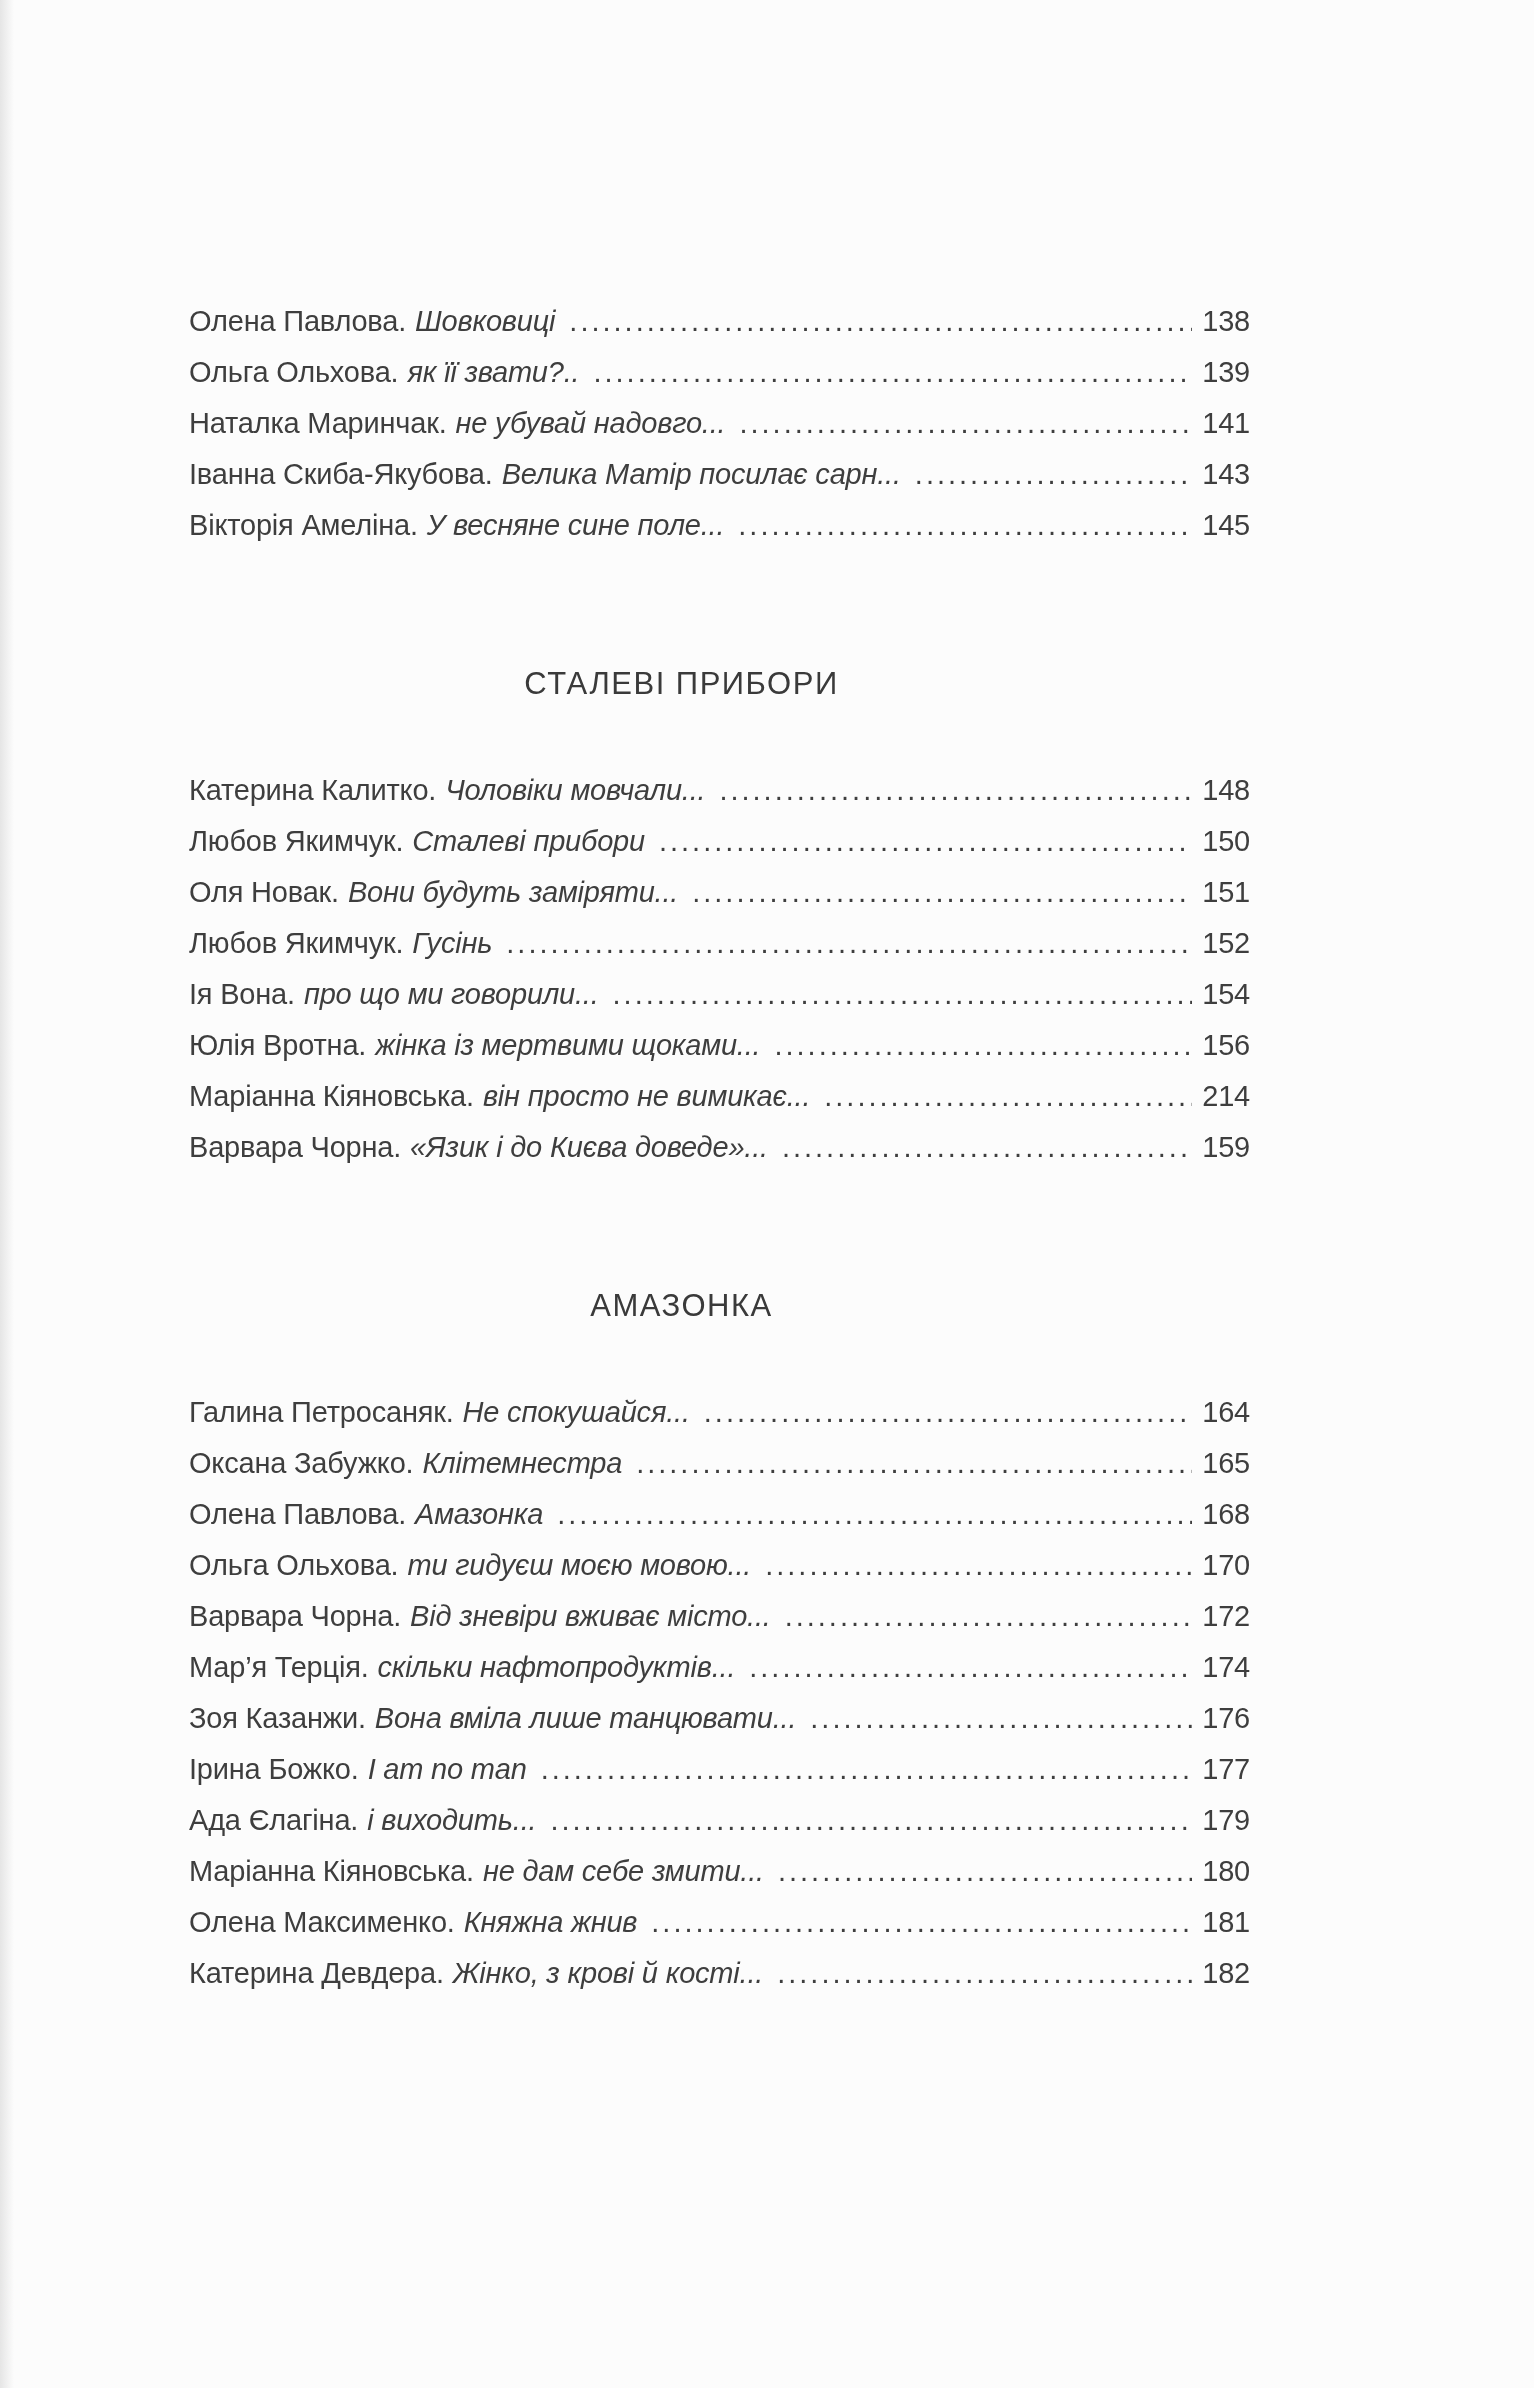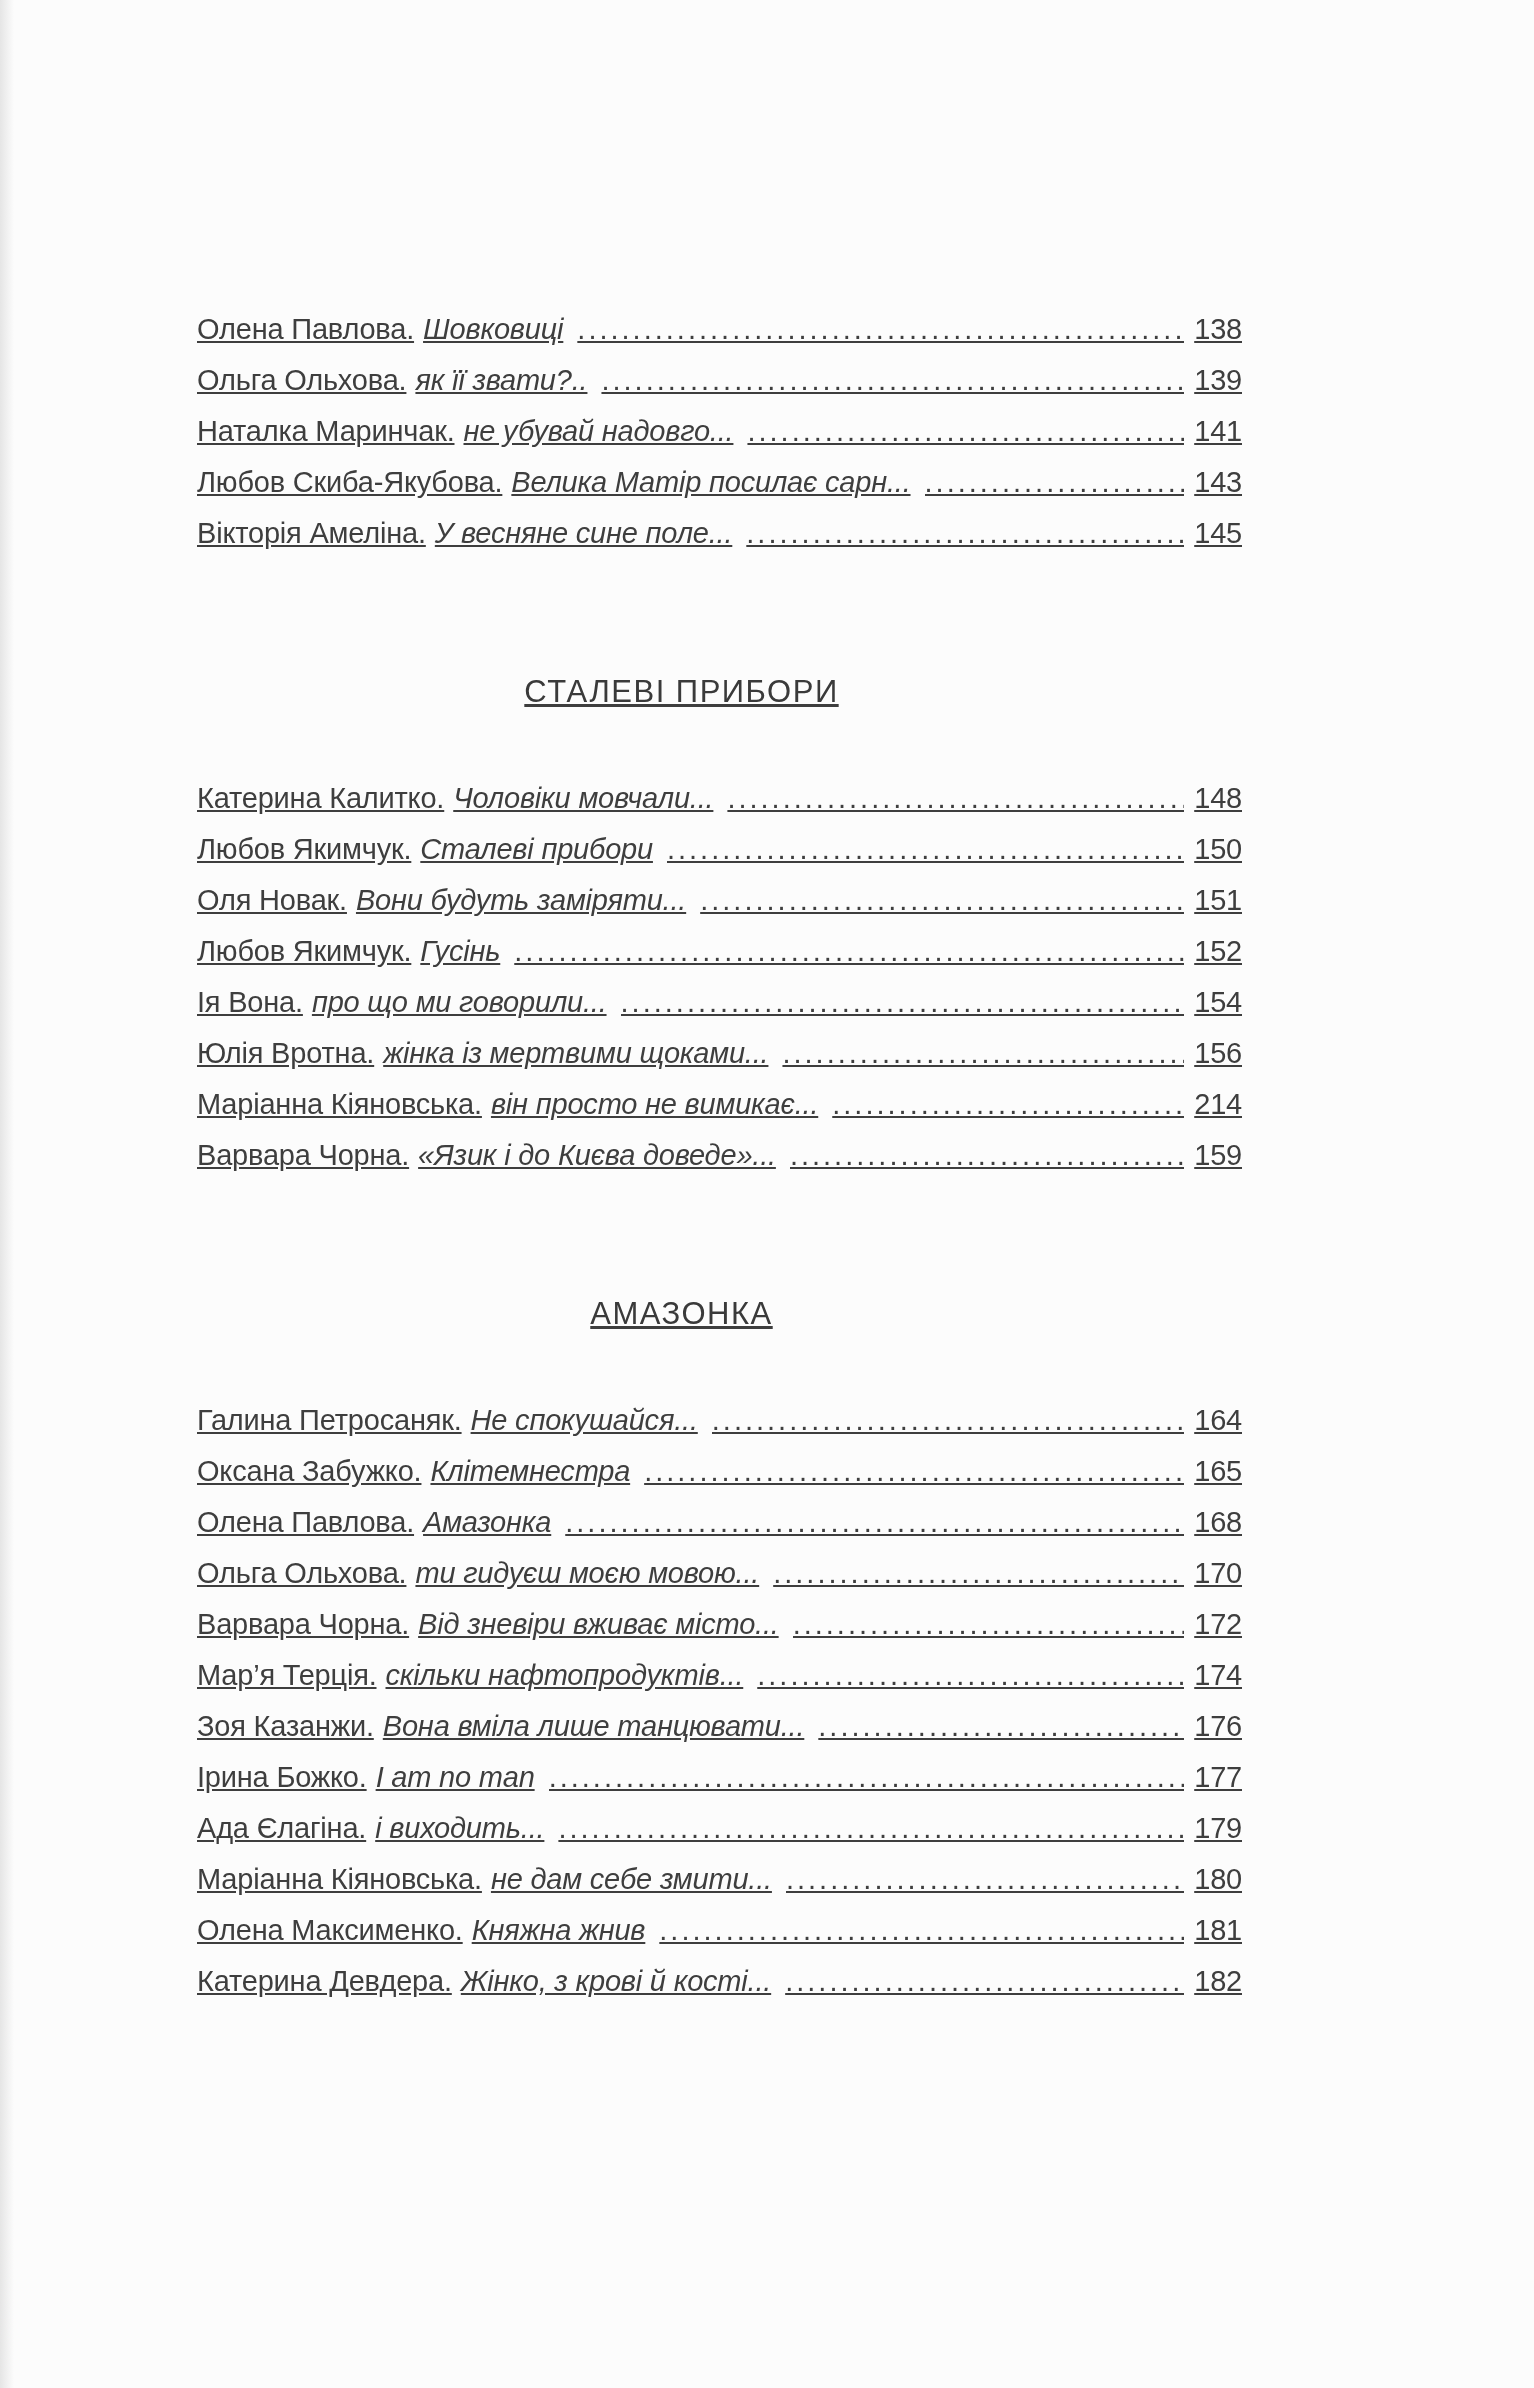--- a/index.html
+++ b/index.html
@@ -23,21 +23,21 @@
   }
   .toc {
     position: absolute;
     left: 189px;
     top: 296px;
     width: 1061px;
     font-size: 29px;
     font-stretch: condensed;
     letter-spacing: -0.2px;
   }
-  .toc-section { margin: 8px; padding: 0; text-decoration: underline; }
+  .toc-section { margin: 0; padding: 0; }
   .section-heading {
     margin: 107px 76px 55px 0;
     padding: 0;
     text-align: center;
     font-size: 31px;
     font-weight: 400;
     letter-spacing: 1.5px;
     line-height: 52px;
     color: #3a3a3a;
   }
@@ -92,21 +92,21 @@
         </div>
 
   <div class="entry">
           <span class="author">Наталка Маринчак.</span>
           <span class="title">не убувай надовго...</span>
           <span class="leader">...................................................................................................................................................................................................................</span>
           <span class="pagenum">141</span>
         </div>
 
   <div class="entry">
-          <span class="author">Любов Скиба-Якубова.</span>
+          <span class="author">Іванна Скиба-Якубова.</span>
           <span class="title">Велика Матір посилає сарн...</span>
           <span class="leader">...................................................................................................................................................................................................................</span>
           <span class="pagenum">143</span>
         </div>
 
   <div class="entry">
           <span class="author">Вікторія Амеліна.</span>
           <span class="title">У весняне сине поле...</span>
           <span class="leader">...................................................................................................................................................................................................................</span>
           <span class="pagenum">145</span>

